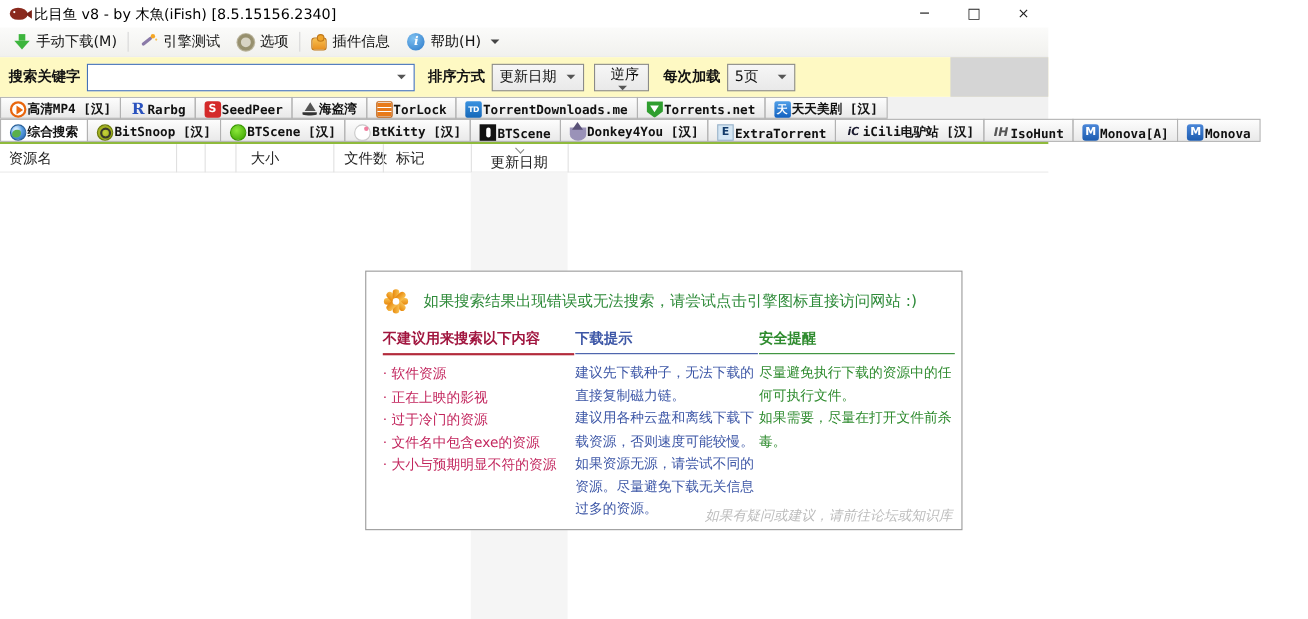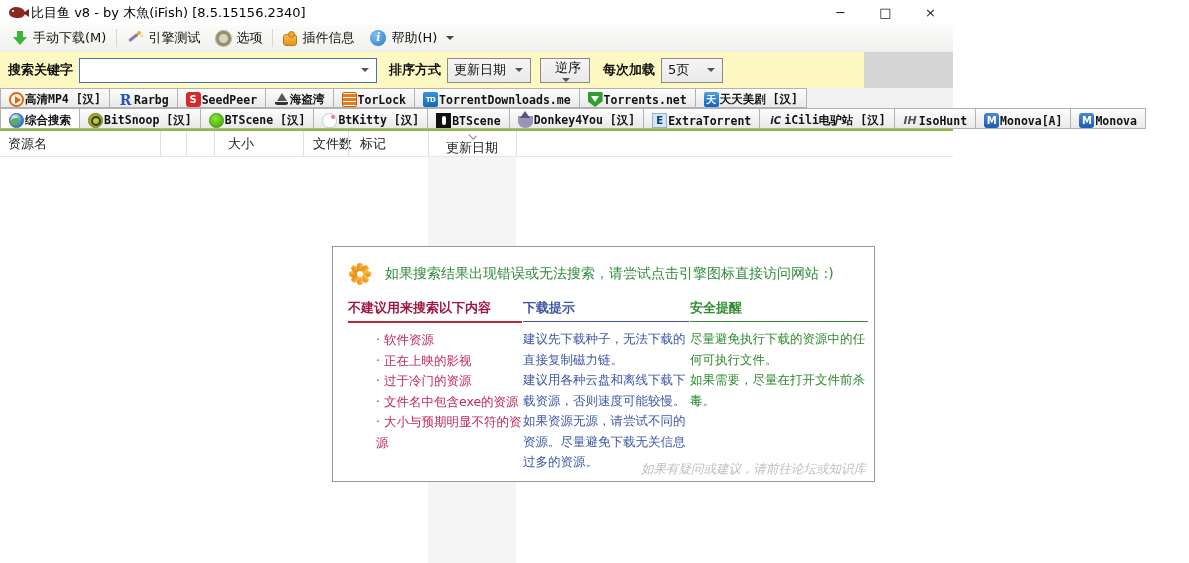--- a/index.html
+++ b/index.html
@@ -114,21 +114,21 @@
   .dlg-header-text { color:#2f8b3a; font-size:14px; }
   .dlg-cols { display:flex; gap:1px; padding:13px 14px 0 15px; }
   .dcol { flex:0 0 auto; }
   .c1 { width:174px; }
   .c2 { width:166px; }
   .c3 { width:178px; }
   .col-title { font-weight:bold; font-size:13px; padding-bottom:4px; margin-bottom:7px; }
   .c1 .col-title { color:#a1163f; border-bottom:2px solid #b32b3c; }
   .c2 .col-title { color:#3c56a6; border-bottom:1px solid #3c56a6; }
   .c3 .col-title { color:#2e8b2e; border-bottom:1px solid #2e8b2e; }
-  .c1 .item { color:#c2245c; font-size:12.5px; line-height:20.5px;margin-left:28px; }
+  .c1 .item { color:#c2245c; font-size:12.5px; line-height:20.5px; }
   .c2 p { color:#3c56a6; font-size:12.5px; line-height:20.5px; }
   .c3 p { color:#2e8b2e; font-size:12.5px; line-height:20.5px; }
   .dlg-footer { position:absolute; right:8px; bottom:3px; font-style:italic; color:#bdbdbd; font-size:12.5px; }
 </style>
 </head>
 <body>
 
 <div class="app">
 
   <div class="titlebar">

